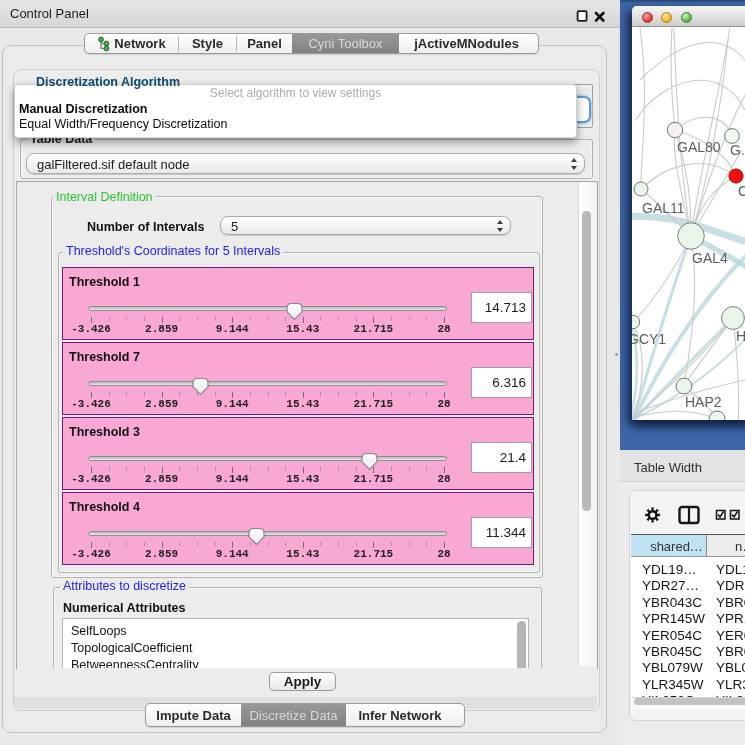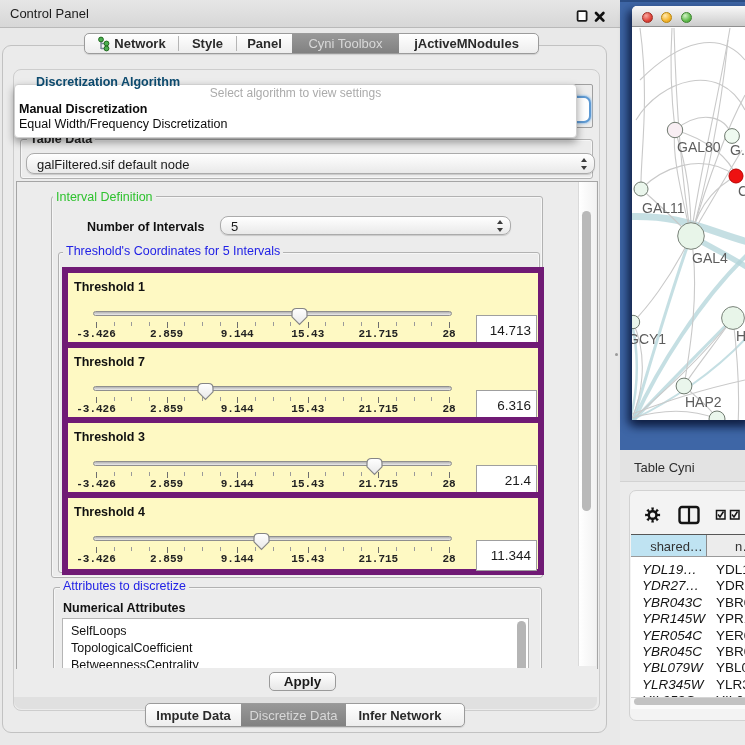--- a/index.html
+++ b/index.html
@@ -27,23 +27,23 @@
 
 .combo{border:1px solid #ababab;border-radius:8px;background:linear-gradient(#ffffff,#e9e9e9);
  box-shadow:0 1px 1px rgba(0,0,0,.15);font-size:13px;color:#1b1b1b;}
 .combo .tx{position:absolute;left:10px;top:50%;transform:translateY(-50%);}
 .spin{position:absolute;right:6px;top:50%;width:7px;height:12px;transform:translateY(-50%);}
 .spin:before,.spin:after{content:"";position:absolute;left:0;border-left:3.5px solid transparent;
  border-right:3.5px solid transparent;}
 .spin:before{top:0;border-bottom:4px solid #3c3c3c;}
 .spin:after{bottom:0;border-top:4px solid #3c3c3c;}
 
-.tpanel{position:absolute;left:62px;width:470px;height:71px;border:6px solid #701a75;background:#fef9c3;}
+.tpanel{position:absolute;left:62px;width:470px;height:71px;border:1px solid #701a75;background:#f9a8d4;}
 .tpanel .name{position:absolute;left:6px;top:7px;font-size:12.5px;font-weight:bold;color:#111;}
-.vbox{position:absolute;left:408px;top:42px;width:54px;height:29px;border:1px solid #9f9f9f;
+.vbox{position:absolute;left:408px;top:24px;width:54px;height:29px;border:1px solid #9f9f9f;
  background:#fff;font-size:13.5px;color:#1a1a1a;text-align:right;line-height:29px;padding-right:5px;}
 
 .vsb{background:linear-gradient(to right,#ffffff,#f2f2f2);border-left:1px solid #dadada;}
 .thumbv{position:absolute;background:#b9b9b9;border-radius:5px;}
 
 #applybtn{left:269px;top:672px;width:65px;height:17px;border:1px solid #9a9a9a;border-radius:5px;
  background:linear-gradient(#ffffff,#e7e7e7);font-size:13.5px;font-weight:bold;color:#1b1b1b;text-align:center;line-height:17px;}
 
 #bluebg{left:620px;top:0;width:125px;height:450px;background:#3e66a6;}
 #netwin{left:632px;top:6px;width:120px;height:414px;background:#fff;border-radius:5px 5px 0 0;
@@ -51,21 +51,21 @@
 #nettitle{position:absolute;left:0;top:0;width:100%;height:21px;border-radius:5px 5px 0 0;
  background:linear-gradient(#f8f8f8,#cccccc);border-bottom:1px solid #909090;box-sizing:border-box;}
 .light{position:absolute;top:6px;width:11px;height:11px;border-radius:50%;}
 #tphead{left:620px;top:450px;width:125px;height:31px;background:#e3e3e3;border-bottom:1px solid #d2d2d2;}
 #tphead .t{position:absolute;left:14px;top:10px;font-size:13px;color:#2e2e2e;}
 #tpbg{left:620px;top:482px;width:125px;height:263px;background:#ebebeb;}
 #tpanelbox{left:629px;top:490px;width:130px;height:229px;background:#f3f3f3;border:1px solid #d2d2d2;
  border-radius:7px 0 0 7px;}
 #tbl{left:631px;top:534px;width:125px;height:173px;background:#fff;border-top:1.5px solid #565656;}
 .hdr{position:absolute;top:0;height:22px;font-size:13px;color:#333;text-align:center;line-height:23px;}
-.row{position:absolute;left:11px;font-size:13.5px;color:#151515;white-space:nowrap;font-style:italic;}
+.row{position:absolute;left:11px;font-size:13.5px;color:#151515;white-space:nowrap;}
 .rowb{position:absolute;left:85px;font-size:13.5px;color:#151515;white-space:nowrap;}
 .tick{position:absolute;width:1px;background:#8a8a8a;}
 .tlab{position:absolute;font-size:11px;font-weight:bold;color:#222;transform:translateX(-50%);font-family:Liberation Mono, monospace;}
 </style></head>
 <body>
 <div id="app">
 
 <div class="abs" id="titlebar">
       <span class="t">Control Panel</span>
   <svg class="abs" style="left:576px;top:9.5px" width="30" height="13" viewBox="0 0 30 13">
@@ -92,21 +92,21 @@
   <div class="tab sel" style="width:107px;font-weight:normal">Cyni Toolbox</div>
   <div class="tab" style="width:135px">jActiveMNodules</div>
 </div>
 
 <div class="abs" style="left:36px;top:75px;font-size:12.5px;font-weight:bold;color:#0c4a6e;z-index:31;">Discretization Algorithm</div>
 <div class="abs" style="left:20px;top:84px;width:571px;height:42px;border:1px solid #9f9f9f;border-radius:2px;"></div>
 <div class="abs" style="left:552px;top:96px;width:35px;height:23px;border:2.5px solid #5f9ad3;border-radius:7px;background:#fff;box-shadow:0 0 2px 1px #aacbe9;"></div>
 
 <div class="abs group" style="left:20px;top:139px;width:571px;height:38px;"></div>
 <div class="abs" style="left:27px;top:132px;font-size:12.5px;font-weight:bold;color:#242424;background:#ececeb;padding:0 3px;">Table Data</div>
-<div class="abs combo" style="left:26px;top:153px;width:557px;height:19px;padding-left:10px;">
+<div class="abs combo" style="left:26px;top:153px;width:557px;height:19px;">
   <span class="tx">galFiltered.sif default node</span>
       <span class="spin"></span>
 </div>
 
 <div class="abs" style="left:14px;top:84px;width:561px;height:52px;background:#fff;border:1px solid #cfcfcf;
  border-radius:4px;box-shadow:0 4px 9px rgba(0,0,0,.4);z-index:30;">
  <div style="position:absolute;left:0;right:0;top:1px;text-align:center;font-size:12px;color:#ababab;">Select algorithm to view settings</div>
  <div style="position:absolute;left:4px;top:17px;font-size:12.5px;font-weight:bold;color:#0c0c0c;">Manual Discretization</div>
  <div style="position:absolute;left:4px;top:31.5px;font-size:12.5px;color:#0c0c0c;">Equal Width/Frequency Discretization</div>
 </div>
@@ -377,21 +377,21 @@
       <text x="642" y="213">GAL11</text>
       <text x="692" y="263">GAL4</text>
       <text x="628" y="344">GCY1</text>
       <text x="736" y="341">H</text>
       <text x="685" y="407">HAP2</text>
     </g>
   </svg>
 </div>
 
 <div class="abs" id="tphead">
-      <span class="t">Table Cyni</span>
+      <span class="t">Table Width</span>
     </div>
 <div class="abs" id="tpbg"></div>
 <div class="abs" id="tpanelbox"></div>
 <svg class="abs" style="left:640px;top:505px" width="100" height="20" viewBox="0 0 100 20">
   <g id="gear">
         <path d="M20.08 8.64L20.08 11.36L17.71 10.94L16.88 12.95L18.85 14.33L16.93 16.25L15.55 14.28L13.54 15.11L13.96 17.48L11.24 17.48L11.66 15.11L9.65 14.28L8.27 16.25L6.35 14.33L8.32 12.95L7.49 10.94L5.12 11.36L5.12 8.64L7.49 9.06L8.32 7.05L6.35 5.67L8.27 3.75L9.65 5.72L11.66 4.89L11.24 2.52L13.96 2.52L13.54 4.89L15.55 5.72L16.93 3.75L18.85 5.67L16.88 7.05L17.71 9.06Z M15.2 10 a2.6 2.6 0 1 0 -5.2 0 a2.6 2.6 0 1 0 5.2 0 Z" fill="#141414" fill-rule="evenodd"></path>
       </g>
   <rect x="39.5" y="2" width="19" height="16" rx="2.5" fill="none" stroke="#141414" stroke-width="2.4"></rect>
   <line x1="49" y1="2" x2="49" y2="18" stroke="#141414" stroke-width="2.2"></line>
   <g fill="none" stroke="#141414" stroke-width="1.5">

